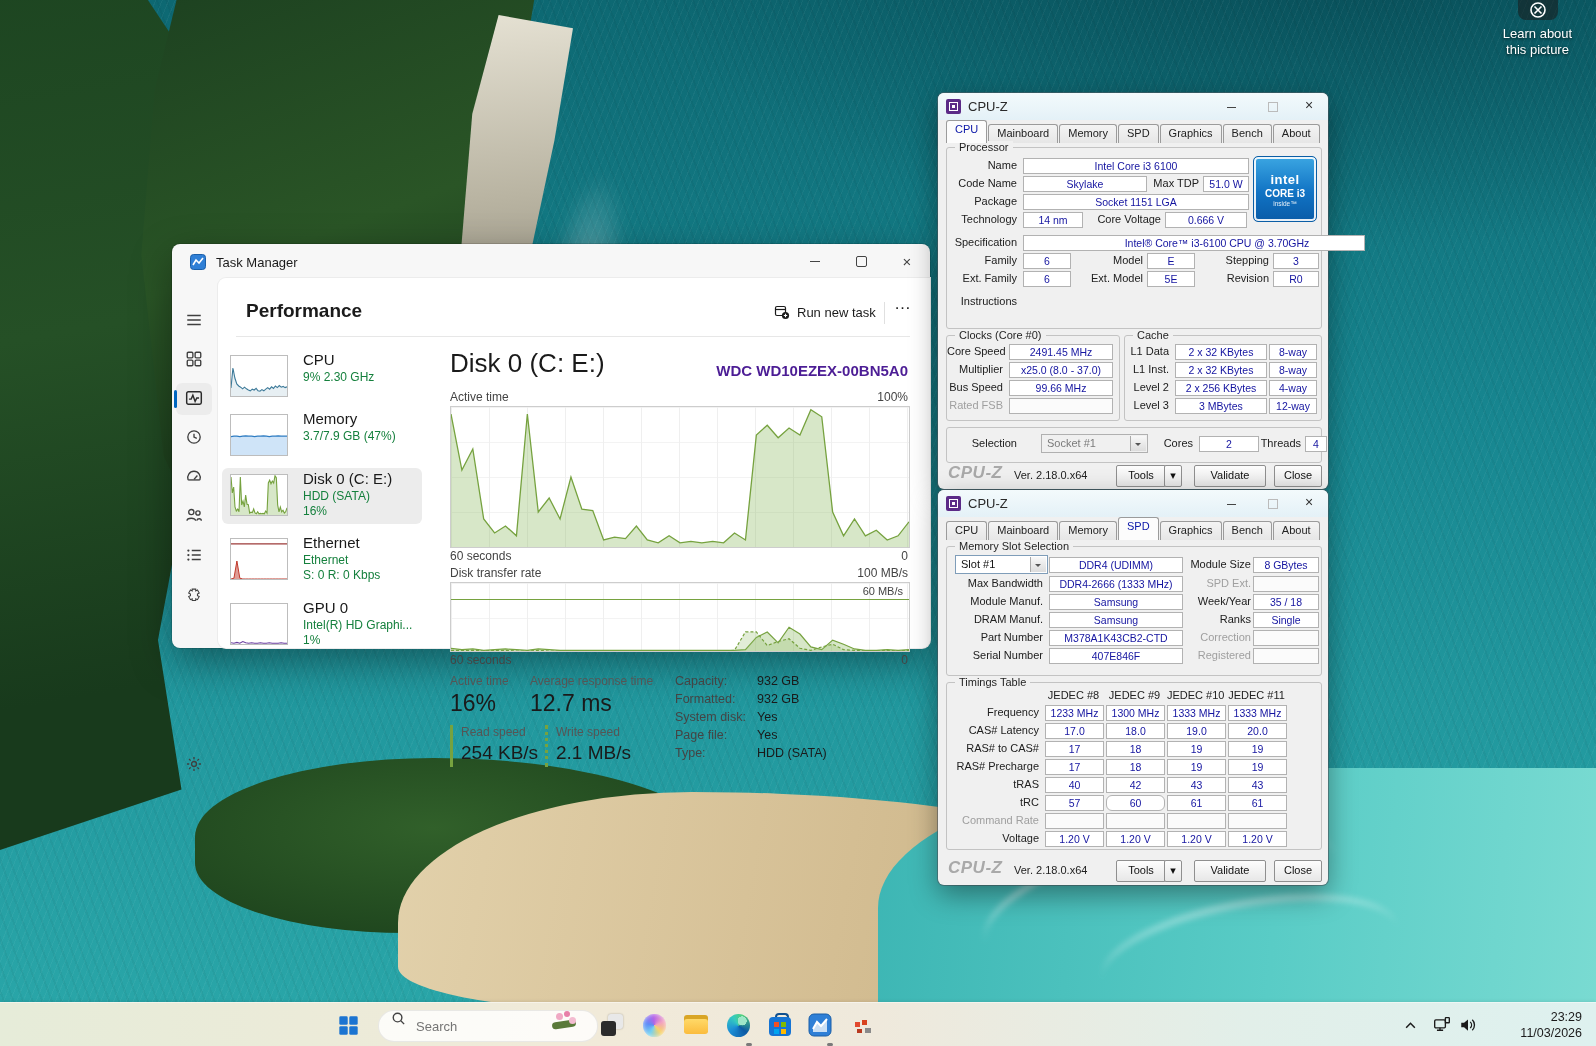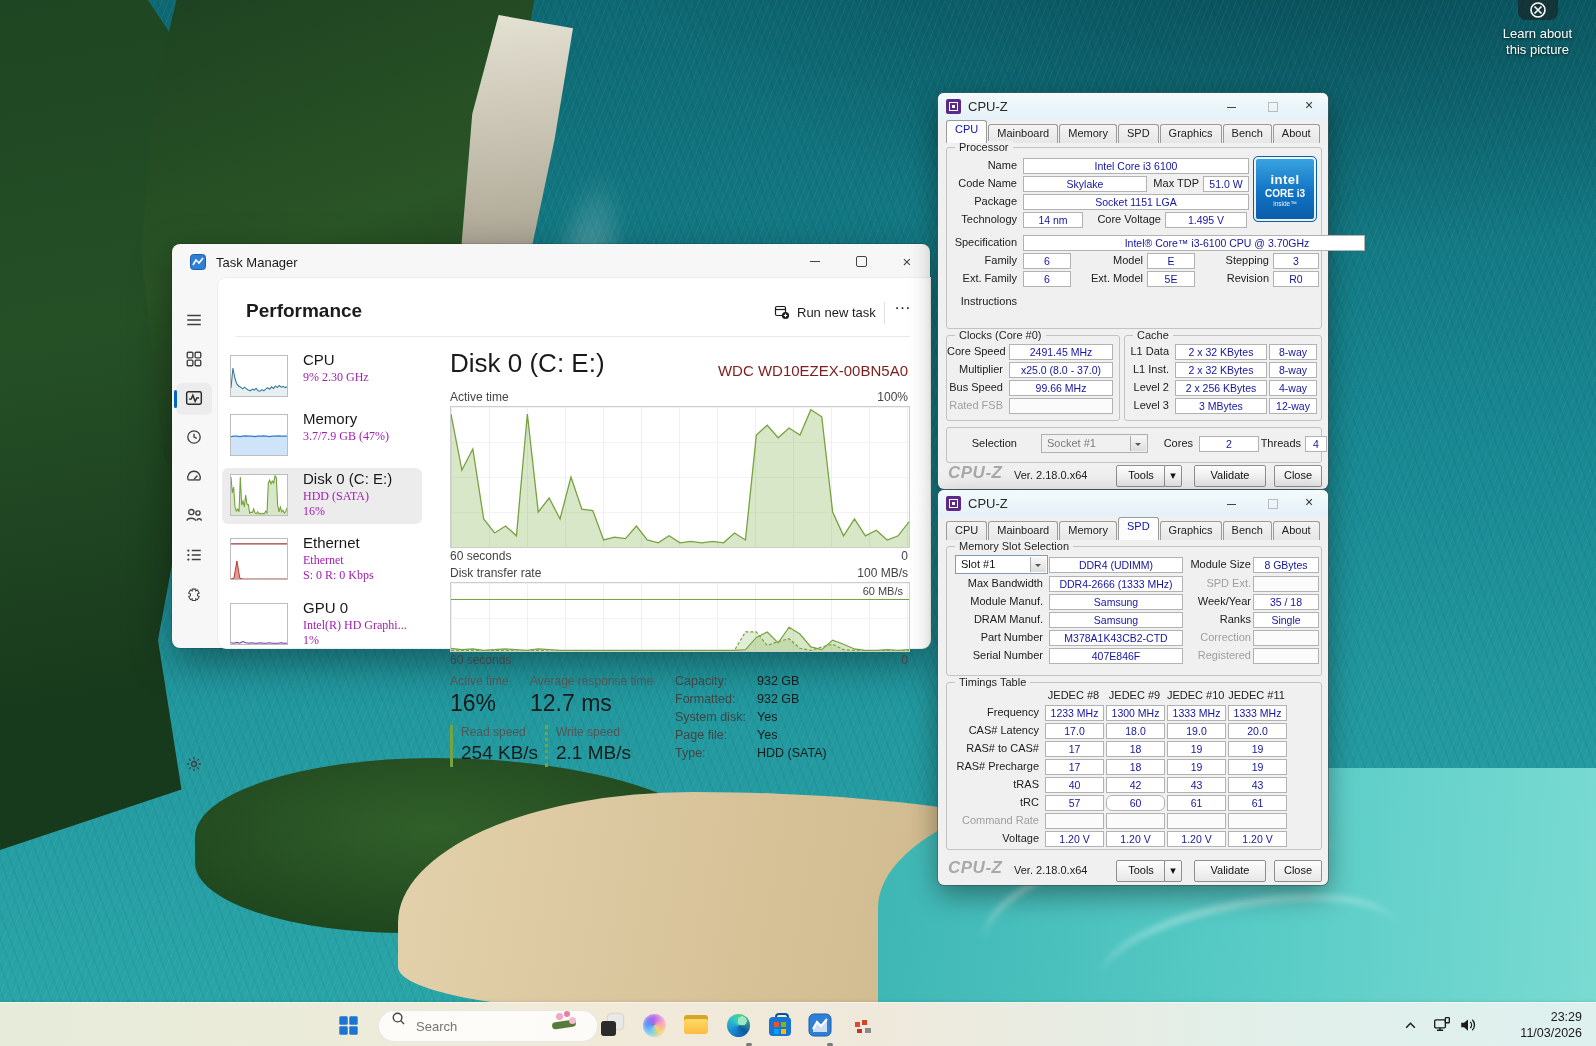--- a/index.html
+++ b/index.html
@@ -45,21 +45,21 @@
   .tm{position:absolute;left:172px;top:244px;width:758px;height:404px;background:#f7f7f7;
     border-radius:8px;box-shadow:0 14px 40px rgba(0,0,0,.38), 0 0 0 1px rgba(0,0,0,.12);}
   .tm-title{position:absolute;left:20px;top:11px;font-size:13px;color:#1b1b1b;}
   .tm-content{position:absolute;left:46px;top:34px;right:0;bottom:0;background:#fff;
     border-radius:8px 0 8px 8px;box-shadow:0 0 0 1px #ececec;}
   .capbtn{position:absolute;top:0;width:46px;height:34px;display:flex;align-items:center;justify-content:center;color:#444;}
   .tm-h1{font-size:19px;font-weight:600;color:#1b1b1b;}
   .mini{position:absolute;width:56px;height:40px;background:#fff;border:1px solid #bdbdbd;}
   .mini svg,.cbox svg{position:absolute;inset:0;width:100%;height:100%;}
   .li-t{position:absolute;font-size:15px;color:#191919;}
-  .li-s{position:absolute;font-size:12px;color:#a21caf;font-family:Liberation Serif, serif;}
+  .li-s{position:absolute;font-size:12px;color:#15803d;}
   .cbox{position:absolute;background:#fff;border:1px solid #cdcdcd;
     background-image:repeating-linear-gradient(to right,#efefef 0 1px,transparent 1px 38px),
                      repeating-linear-gradient(to bottom,#f3f3f3 0 1px,transparent 1px 35px);}
   .axlab{position:absolute;font-size:12px;color:#444;}
   .stat-l{position:absolute;font-size:12px;color:#555;}
   .stat-v{position:absolute;font-size:23px;font-weight:400;color:#1a1a1a;}
   .info-l{position:absolute;font-size:12.5px;color:#444;}
   .info-v{position:absolute;font-size:12.5px;color:#1a1a1a;}
   .sideico{position:absolute;left:13px;width:18px;height:18px;}
   .runbtn{position:absolute;display:flex;align-items:center;gap:7px;font-size:13px;color:#1b1b1b;
@@ -280,21 +280,21 @@
   <div class="mini" style="left:58px;top:359px;">
       <svg viewBox="0 0 100 100" preserveAspectRatio="none">
         <polyline points="0.00,97.00 5.26,98.00 10.53,96.00 15.79,98.00 21.05,94.00 26.32,97.00 31.58,98.00 36.84,97.00 42.11,98.00 47.37,98.00 52.63,97.00 57.89,98.00 63.16,98.00 68.42,97.00 73.68,98.00 78.95,98.00 84.21,98.00 89.47,97.00 94.74,98.00 100.00,98.00" fill="none" stroke="#6b3fa0" stroke-width="1.1" vector-effect="non-scaling-stroke"></polyline>
       </svg>
     </div>
   <div class="li-t" style="left:131px;top:355px;">GPU 0</div>
   <div class="li-s" style="left:131px;top:374px;">Intel(R) HD Graphi...</div>
   <div class="li-s" style="left:131px;top:389px;">1%</div>
 
   <div class="abs" style="left:278px;top:104px;font-size:26px;font-weight:400;color:#1a1a1a;">Disk 0 (C: E:)</div>
-  <div class="abs" style="right:22px;top:118px;font-size:15px;color:#7f1d1d;">WDC WD10EZEX-00BN5A0</div>
+  <div class="abs" style="right:22px;top:118px;font-size:15px;color:#4c1d95;font-weight:bold;">WDC WD10EZEX-00BN5A0</div>
 
   <div class="axlab" style="left:278px;top:146px;">Active time</div>
   <div class="axlab" style="right:22px;top:146px;">100%</div>
   <div class="cbox" style="left:278px;top:162px;width:458px;height:140px;">
     <svg viewBox="0 0 100 100" preserveAspectRatio="none">
         <polygon points="0.00,5.00 2.38,45.00 4.76,30.00 7.14,80.00 9.52,90.00 11.90,85.00 14.29,92.00 16.67,5.00 19.05,75.00 21.43,65.00 23.81,80.00 26.19,50.00 28.57,73.00 30.95,74.00 33.33,95.00 35.71,93.00 38.10,94.00 40.48,85.00 42.86,95.00 45.24,97.00 47.62,92.00 50.00,97.00 52.38,96.00 54.76,97.00 57.14,96.00 59.52,97.00 61.90,90.00 64.29,95.00 66.67,20.00 69.05,13.00 71.43,22.00 73.81,15.00 76.19,20.00 78.57,2.00 80.95,7.00 83.33,75.00 85.71,92.00 88.10,80.00 90.48,92.00 92.86,88.00 95.24,95.00 97.62,92.00 100.00,82.00 100,100 0,100" fill="rgba(141,185,96,0.35)"></polygon>
         <polyline points="0.00,5.00 2.38,45.00 4.76,30.00 7.14,80.00 9.52,90.00 11.90,85.00 14.29,92.00 16.67,5.00 19.05,75.00 21.43,65.00 23.81,80.00 26.19,50.00 28.57,73.00 30.95,74.00 33.33,95.00 35.71,93.00 38.10,94.00 40.48,85.00 42.86,95.00 45.24,97.00 47.62,92.00 50.00,97.00 52.38,96.00 54.76,97.00 57.14,96.00 59.52,97.00 61.90,90.00 64.29,95.00 66.67,20.00 69.05,13.00 71.43,22.00 73.81,15.00 76.19,20.00 78.57,2.00 80.95,7.00 83.33,75.00 85.71,92.00 88.10,80.00 90.48,92.00 92.86,88.00 95.24,95.00 97.62,92.00 100.00,82.00" fill="none" stroke="#76a23f" stroke-width="1.3" vector-effect="non-scaling-stroke"></polyline>
       </svg>
   </div>
   <div class="axlab" style="left:278px;top:305px;">60 seconds</div>
@@ -380,21 +380,21 @@
     </div>
     <div class="cl" style="left:0;top:28px;width:70px;">Code Name</div>
     <div class="fld" style="left:76px;top:28px;width:122px;">Skylake</div>
     <div class="cl" style="left:198px;top:28px;width:54px;">Max TDP</div>
     <div class="fld" style="left:256px;top:28px;width:44px;">51.0 W</div>
     <div class="cl" style="left:0;top:46px;width:70px;">Package</div>
     <div class="fld" style="left:76px;top:46px;width:224px;">Socket 1151 LGA</div>
     <div class="cl" style="left:0;top:64px;width:70px;">Technology</div>
     <div class="fld" style="left:76px;top:64px;width:58px;">14 nm</div>
     <div class="cl" style="left:138px;top:64px;width:76px;">Core Voltage</div>
-    <div class="fld" style="left:218px;top:64px;width:80px;">1.495 V</div>
+    <div class="fld" style="left:218px;top:64px;width:80px;">0.666 V</div>
     <div class="cl" style="left:0;top:87px;width:70px;">Specification</div>
     <div class="fld" style="left:76px;top:87px;width:294px;padding-left:46px;">Intel® Core™ i3-6100 CPU @ 3.70GHz</div>
     <div class="cl" style="left:0;top:105px;width:70px;">Family</div>
     <div class="fld" style="left:76px;top:105px;width:46px;">6</div>
     <div class="cl" style="left:126px;top:105px;width:70px;">Model</div>
     <div class="fld" style="left:200px;top:105px;width:46px;">E</div>
     <div class="cl" style="left:248px;top:105px;width:74px;">Stepping</div>
     <div class="fld" style="left:326px;top:105px;width:44px;">3</div>
     <div class="cl" style="left:0;top:123px;width:70px;">Ext. Family</div>
     <div class="fld" style="left:76px;top:123px;width:46px;">6</div>

